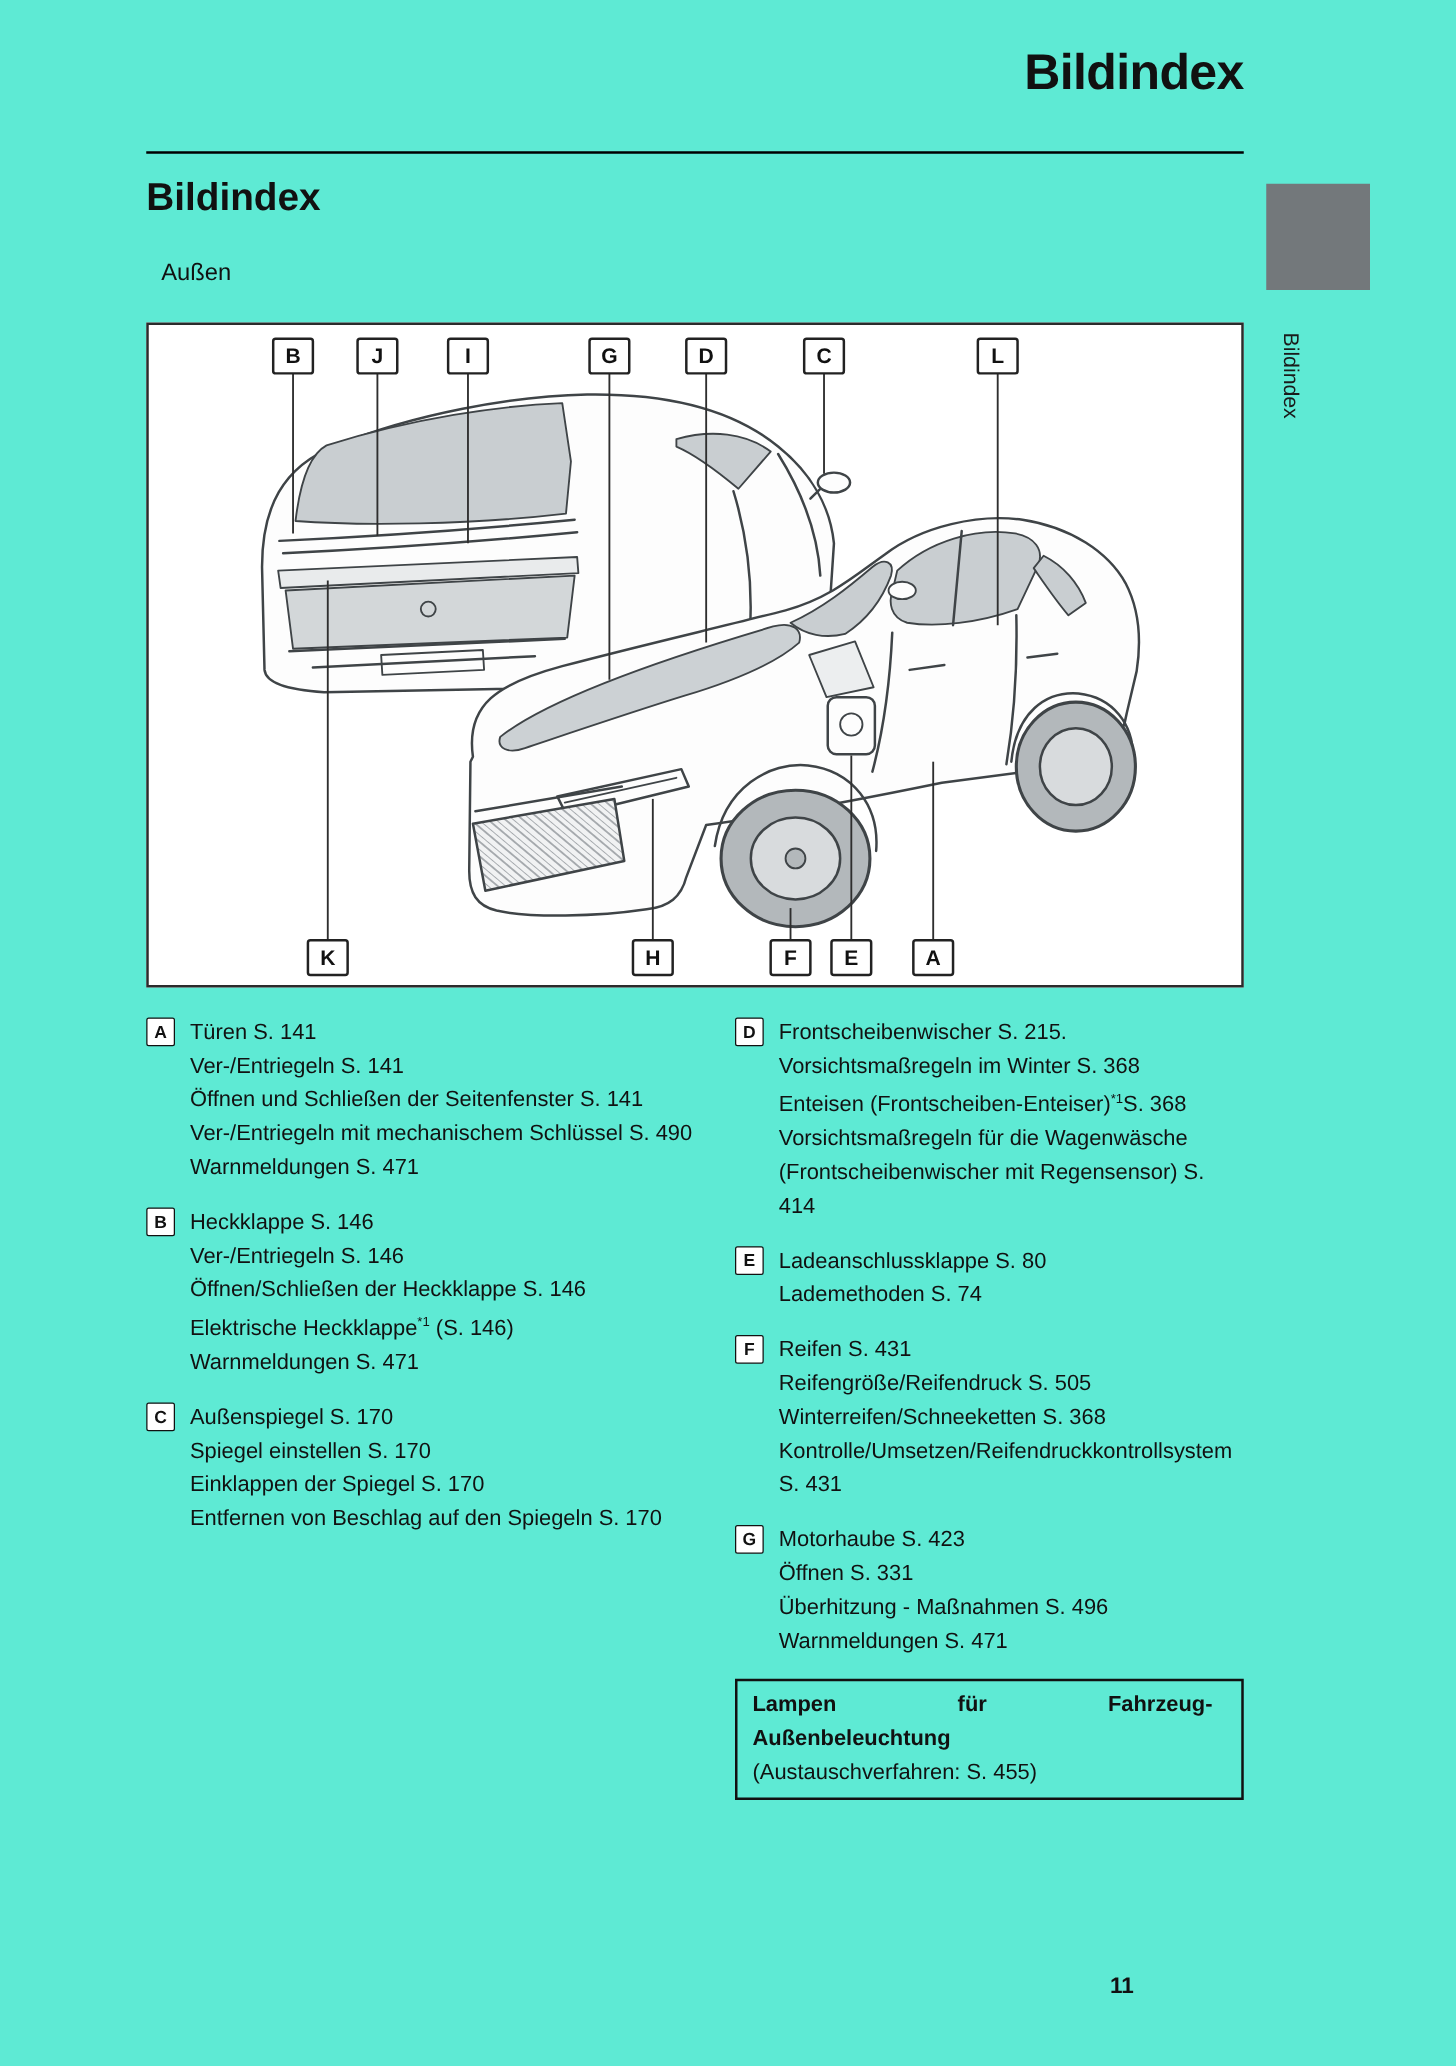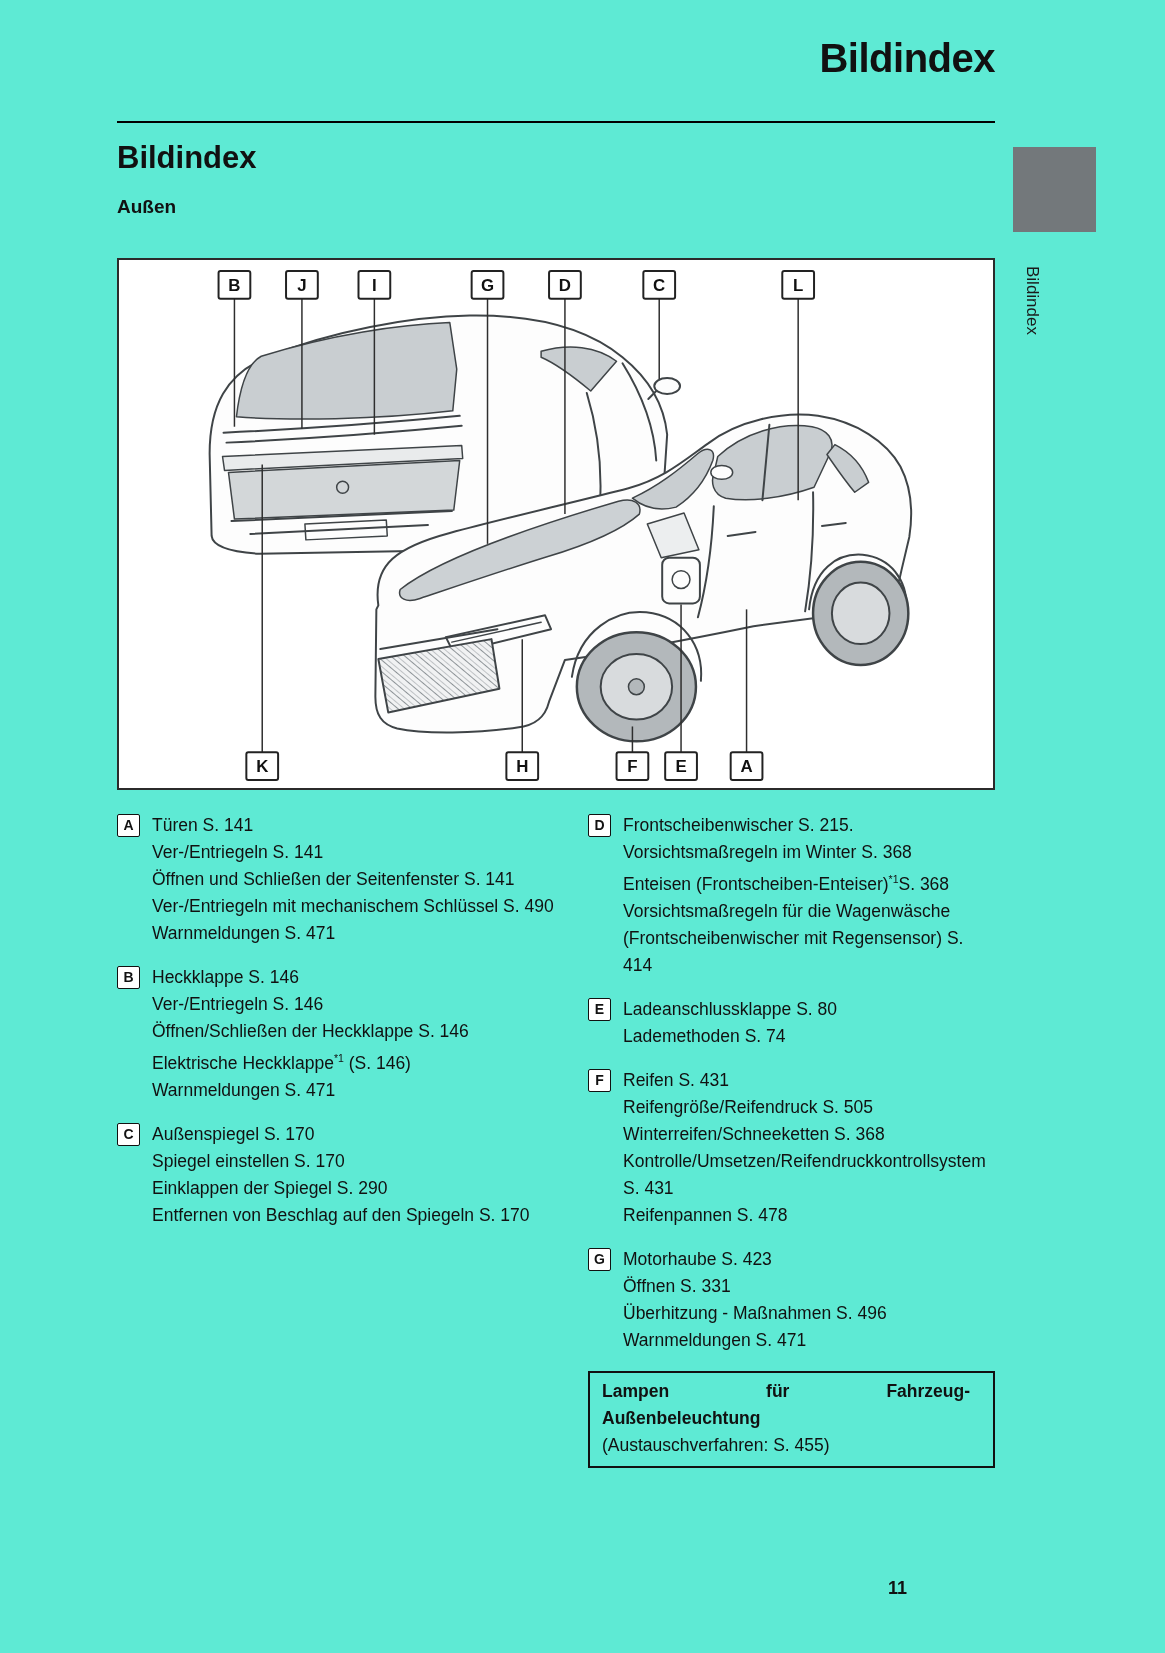--- a/index.html
+++ b/index.html
@@ -42,23 +42,23 @@
   .section-title {
     position: absolute;
     left: 117px; top: 140px;
     margin: 0;
     font-size: 31px;
     font-weight: bold;
   }
   .subsection-title {
     position: absolute;
     left: 117px; top: 196px;
-    margin: 0;
+    margin: 12px;
     font-size: 19px;
-    font-weight: bold;
+    font-weight: normal;
   }
   .figure-box {
     position: absolute;
     left: 117px; top: 258px;
     width: 878px; height: 532px;
     border: 2px solid #2b2b2b;
     box-sizing: border-box;
     background: #fff;
   }
   .figure-box svg { display: block; width: 100%; height: 100%; }
@@ -270,21 +270,21 @@
       </div>
     </div>
 
     <div class="entry">
       <div class="entry-title-row">
         <span class="label-box">C</span>
         <span class="entry-title">Außenspiegel S. 170</span>
       </div>
       <div class="entry-items">
         <div class="entry-item">Spiegel einstellen S. 170</div>
-        <div class="entry-item">Einklappen der Spiegel S. 290</div>
+        <div class="entry-item">Einklappen der Spiegel S. 170</div>
         <div class="entry-item">Entfernen von Beschlag auf den Spiegeln S. 170</div>
       </div>
     </div>
 
   </div>
 
   <div class="col col-right">
 
     <div class="entry">
       <div class="entry-title-row">
@@ -310,21 +310,20 @@
 
     <div class="entry">
       <div class="entry-title-row">
         <span class="label-box">F</span>
         <span class="entry-title">Reifen S. 431</span>
       </div>
       <div class="entry-items">
         <div class="entry-item">Reifengröße/Reifendruck S. 505</div>
         <div class="entry-item">Winterreifen/Schneeketten S. 368</div>
         <div class="entry-item">Kontrolle/Umsetzen/Reifendruckkontrollsystem S. 431</div>
-        <div class="entry-item">Reifenpannen S. 478</div>
       </div>
     </div>
 
     <div class="entry">
       <div class="entry-title-row">
         <span class="label-box">G</span>
         <span class="entry-title">Motorhaube S. 423</span>
       </div>
       <div class="entry-items">
         <div class="entry-item">Öffnen S. 331</div>

